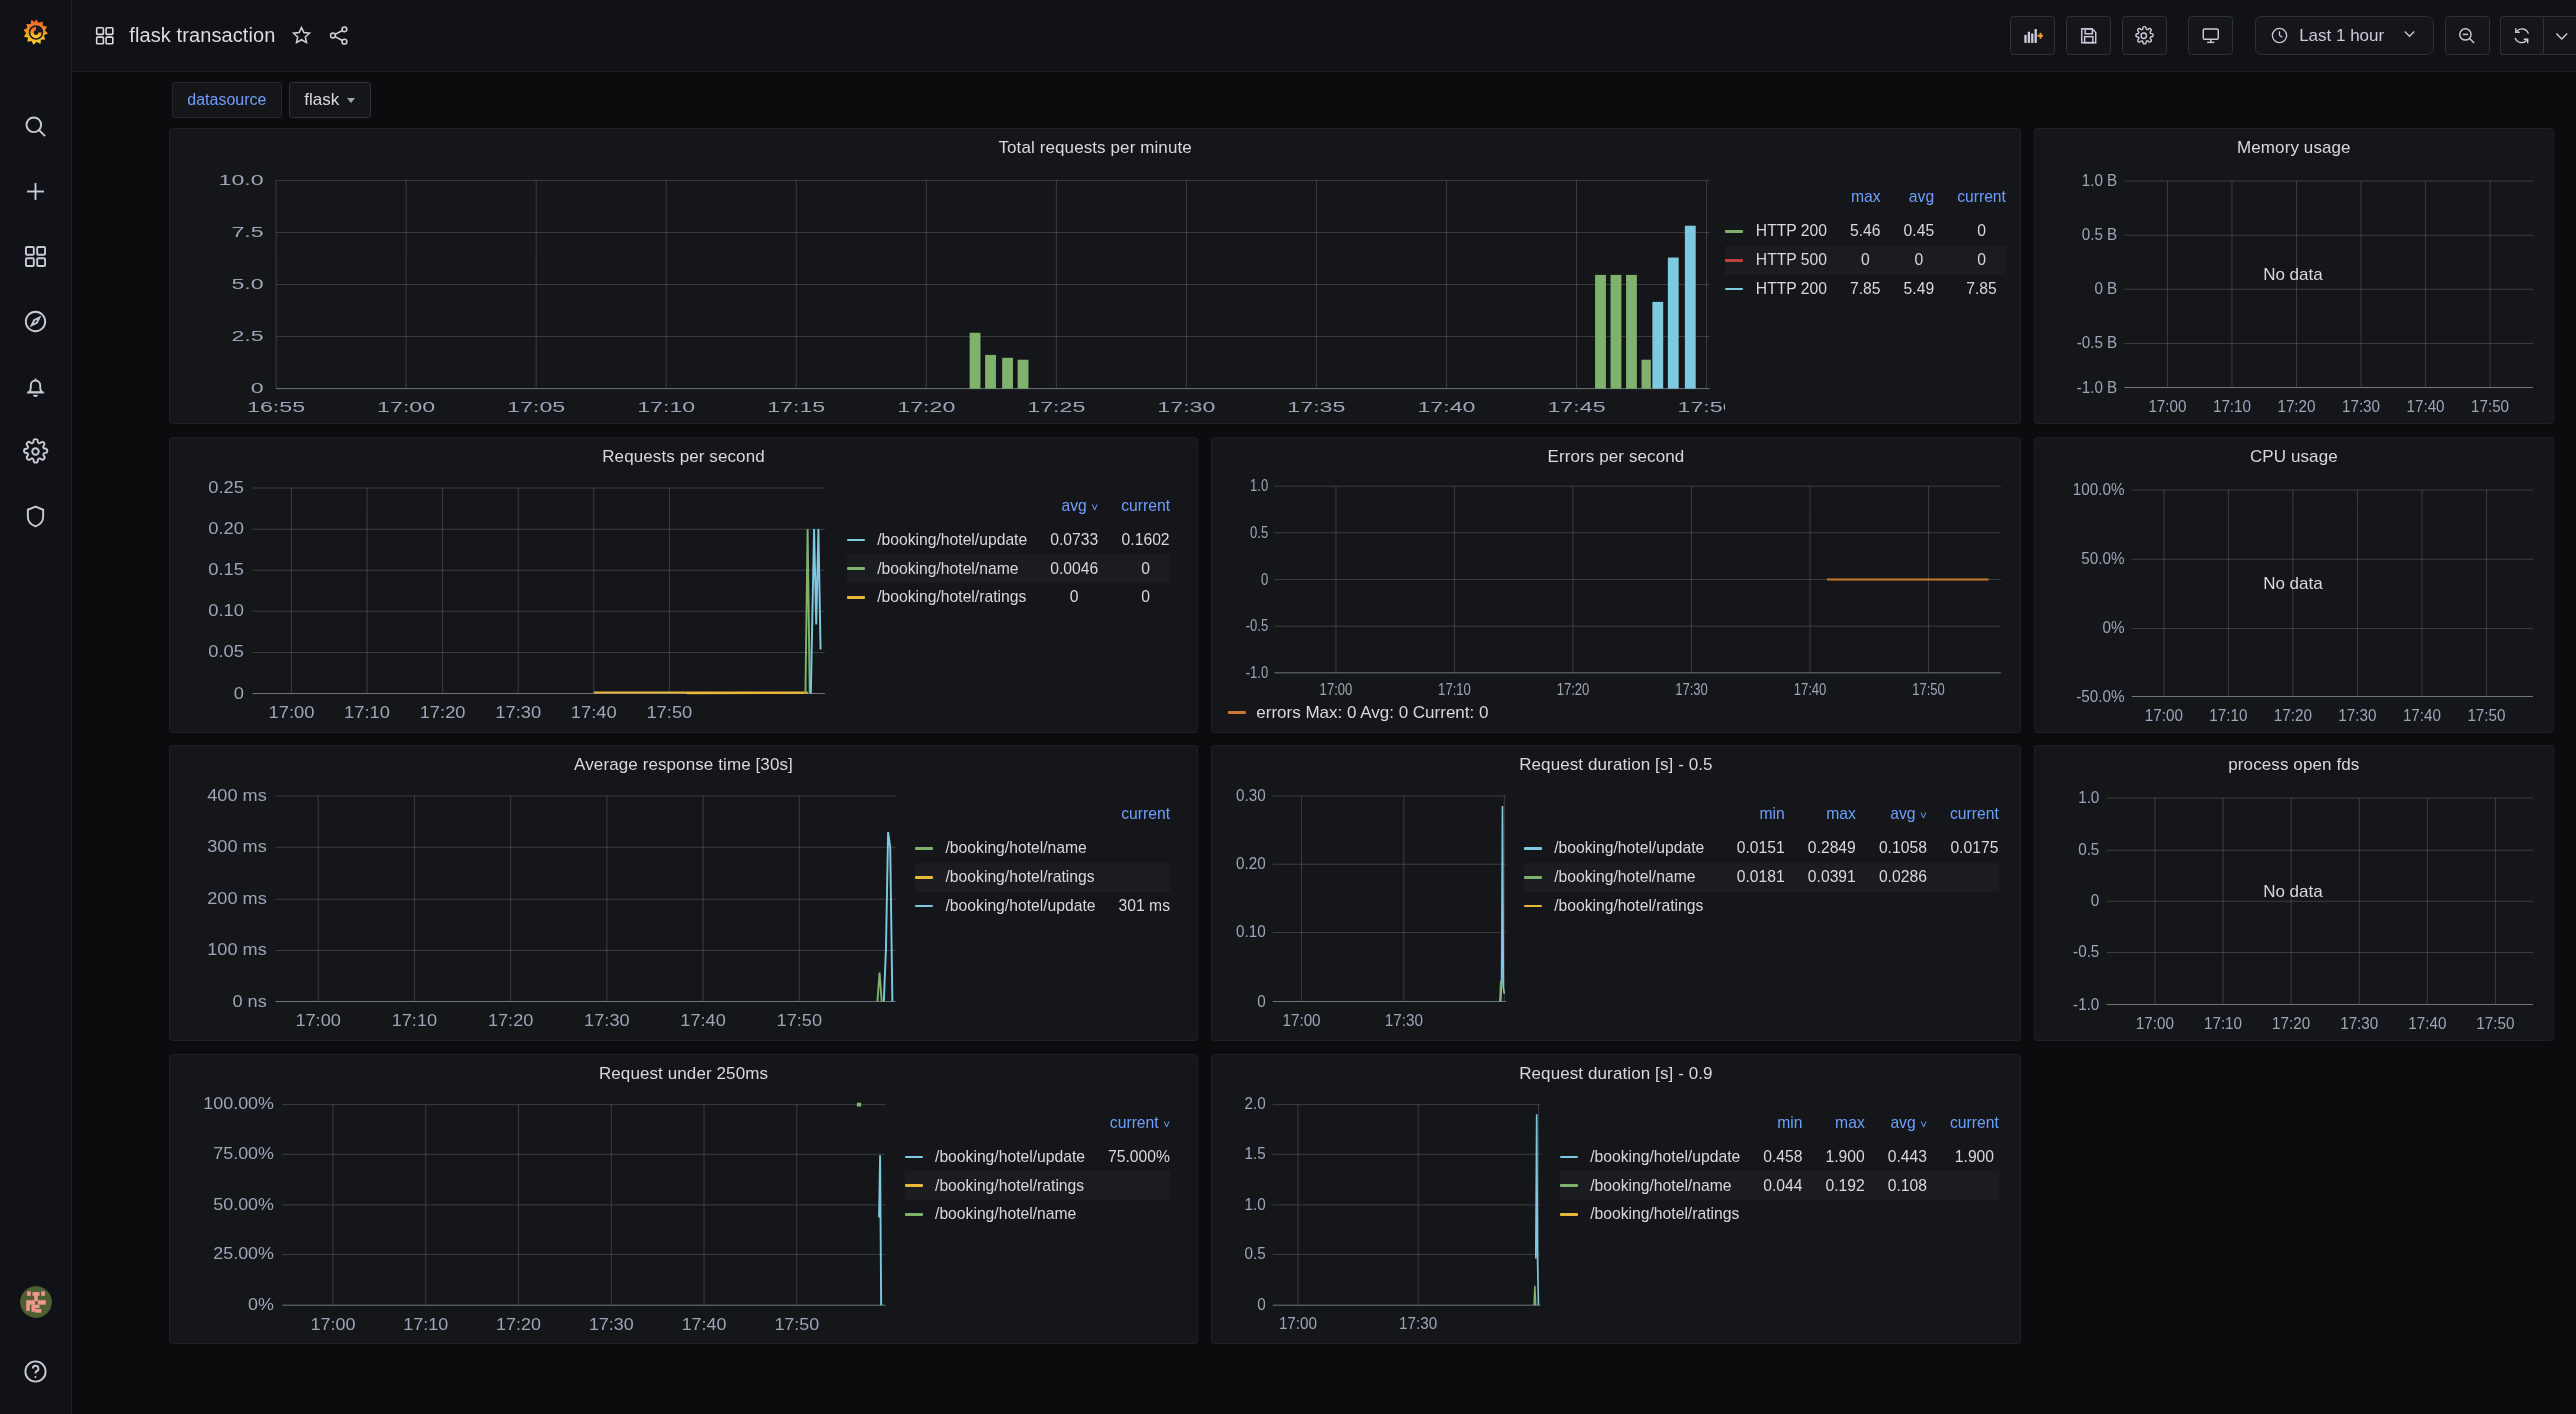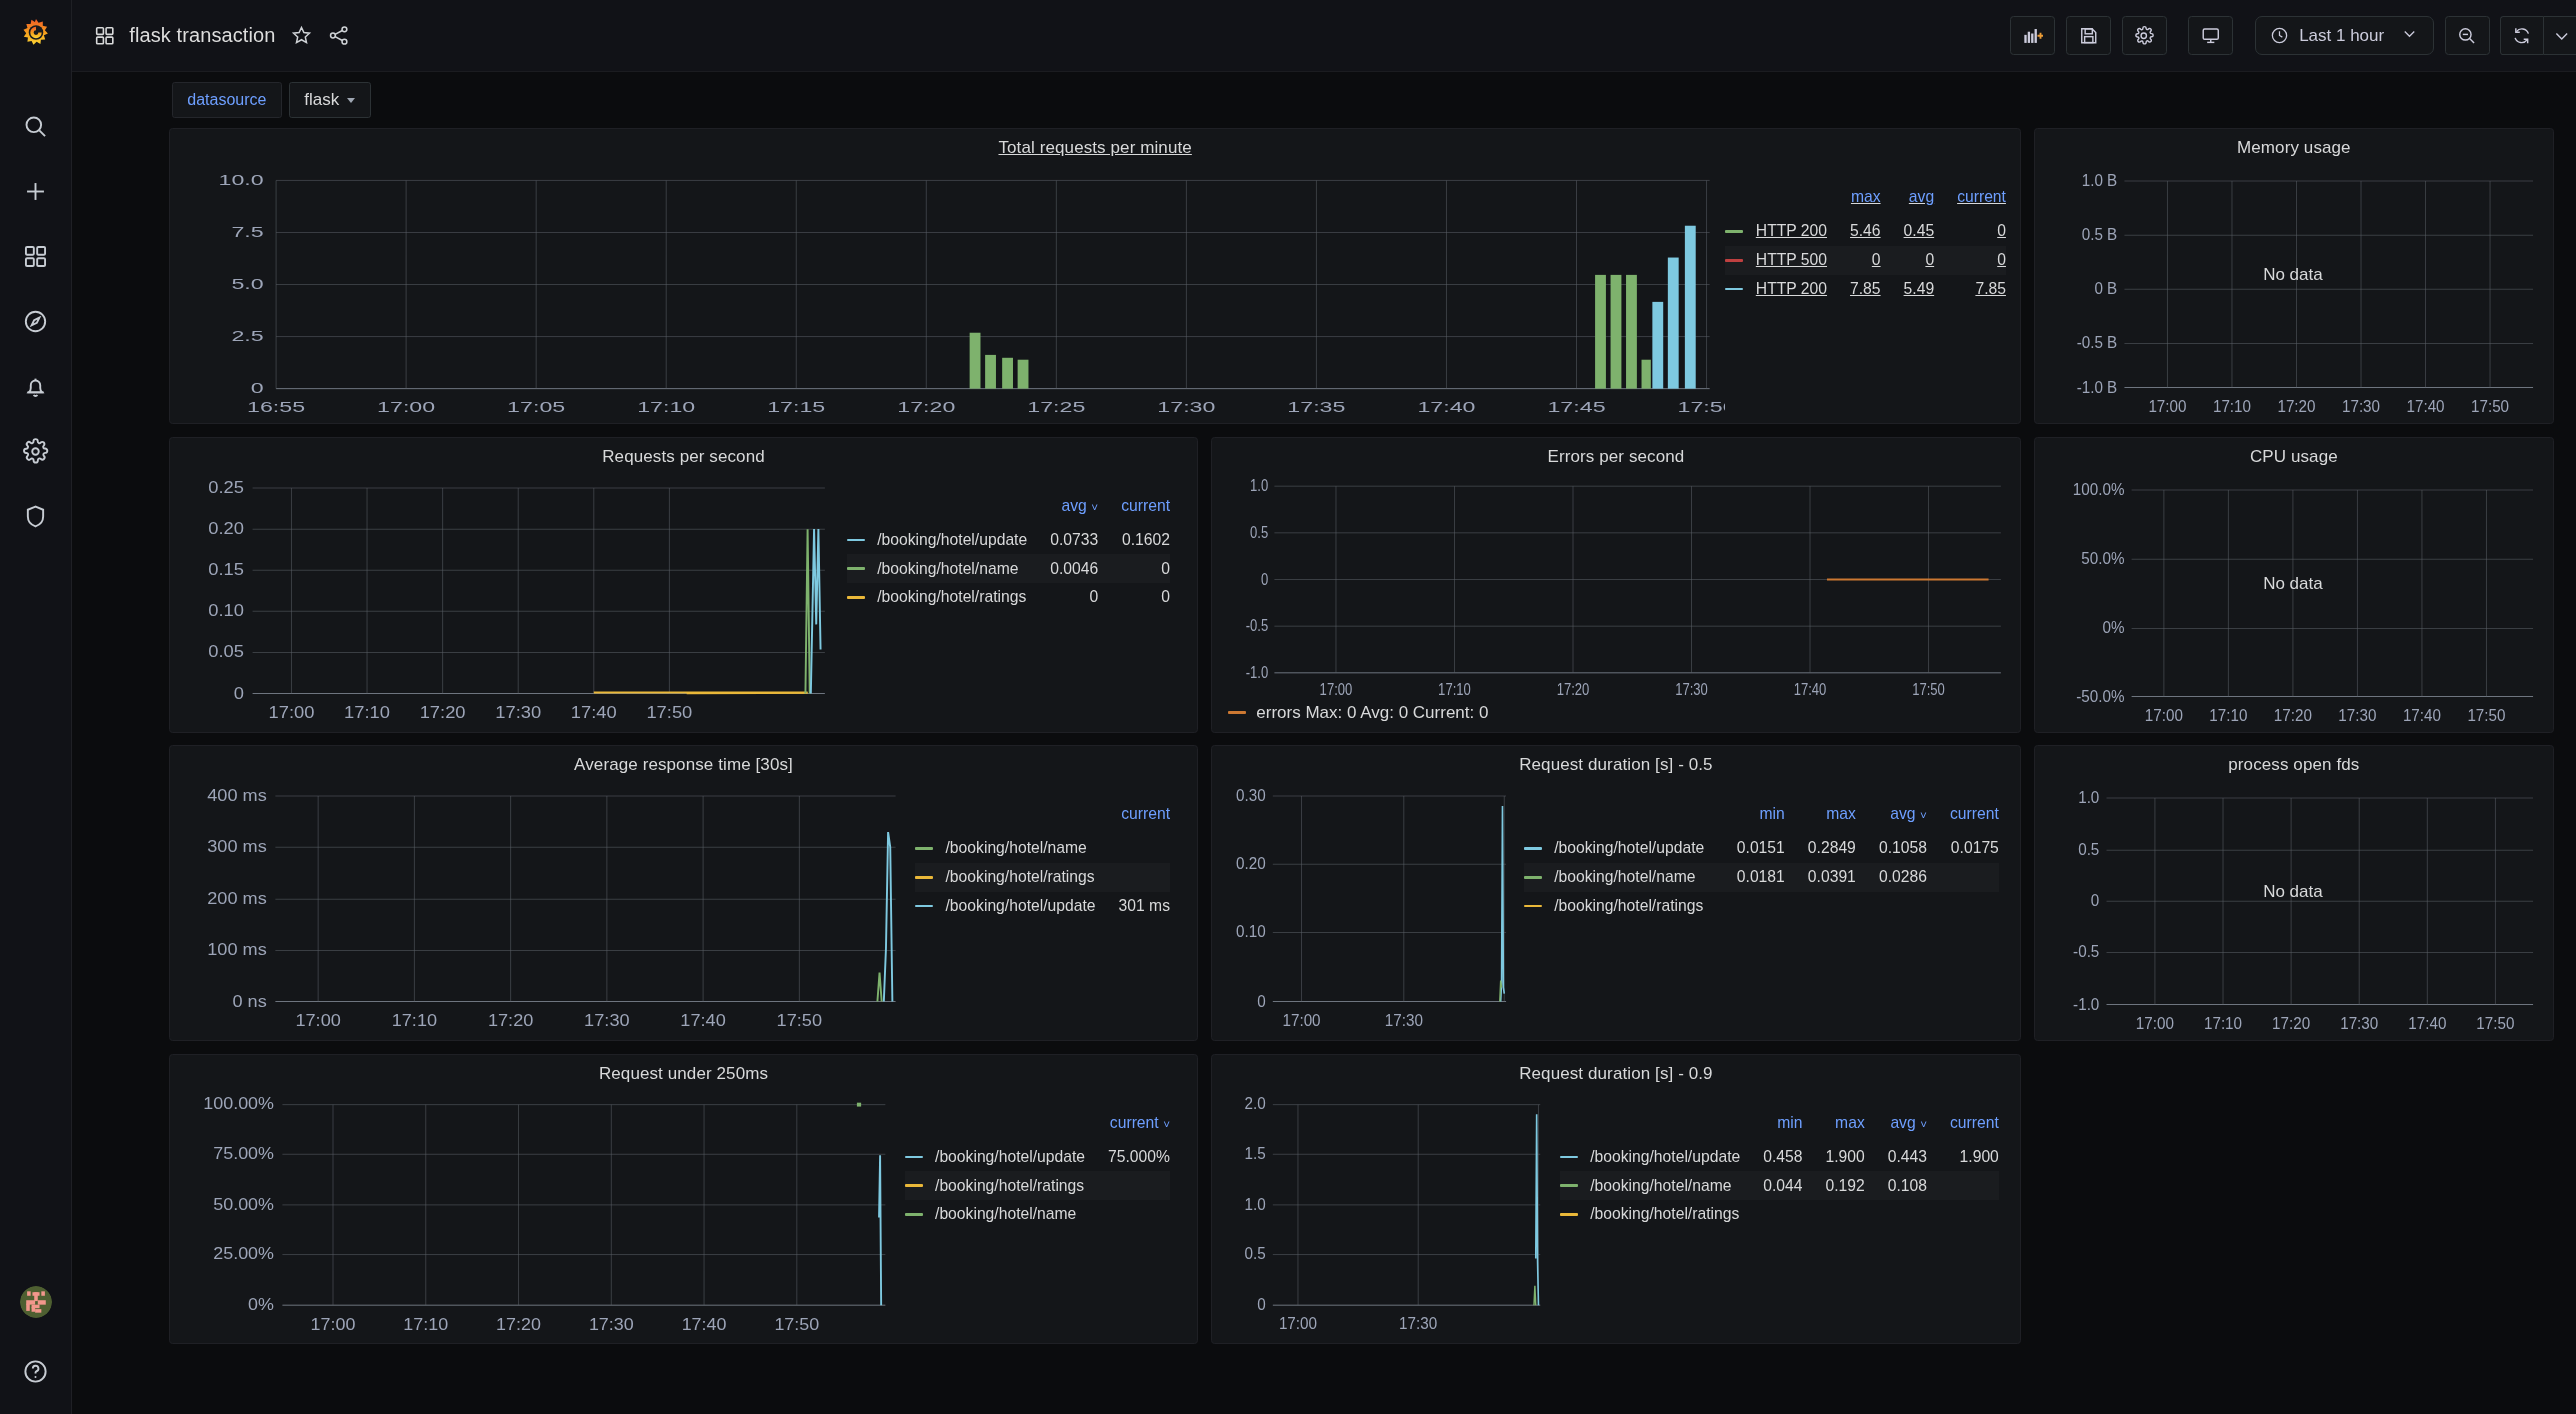--- a/index.html
+++ b/index.html
@@ -108,21 +108,21 @@
   }
 
   
   .legend { flex:0 0 auto; padding-top:23px; font-size:15.7px; }
   .legend table { border-collapse:collapse; }
   .legend th {
     font-weight:400; color:#6e9fff; padding:0 0 10.8px 23px;
     text-align:right; white-space:nowrap; cursor:pointer;
   }
   .legend td { padding:5.4px 0 5.4px 23px; white-space:nowrap; color:#d8d9da; }
-  .legend td.num { text-align:right; }
+  .legend td.num { text-align:center; }
   .legend td.lbl { padding-left:0; display:flex; align-items:center; gap:12.5px; }
   .legend tr.alt td { background:#1a1c1f; }
   .lg-dash { display:inline-block; width:18px; height:2.7px; border-radius:0.9px; flex:0 0 18px;}
   .legend .sortarrow { font-size:11.7px; margin-left:4.5px; }
 
   .legend-bottom {
     flex:0 0 auto; display:flex; align-items:center; gap:10.8px;
     padding:3.6px 0 9px 16px; font-size:17px; color:#d8d9da;
   }
 
@@ -326,21 +326,21 @@
     <div class="var-value">
       <span>flask</span>
       <span class="chevd"></span>
     </div>
   </div>
 
   <div id="grid">
 
     <div class="row" style="height:296px;">
 
-      <div class="panel" style="flex:1 1 1954px;text-decoration:underline;">
+      <div class="panel" style="flex:1 1 1954px;">
         <div class="panel-title">Total requests per minute</div>
         <div class="panel-body">
           <div class="plot">
             <svg viewBox="0 0 1000 260" preserveAspectRatio="none">
               <g>
                 <line class="gl" x1="64" y1="16" x2="990" y2="16" vector-effect="non-scaling-stroke"></line>
                 <line class="gl" x1="64" y1="70" x2="990" y2="70" vector-effect="non-scaling-stroke"></line>
                 <line class="gl" x1="64" y1="124" x2="990" y2="124" vector-effect="non-scaling-stroke"></line>
                 <line class="gl" x1="64" y1="178" x2="990" y2="178" vector-effect="non-scaling-stroke"></line>
                 <line class="axline" x1="64" y1="232" x2="990" y2="232" vector-effect="non-scaling-stroke"></line>

